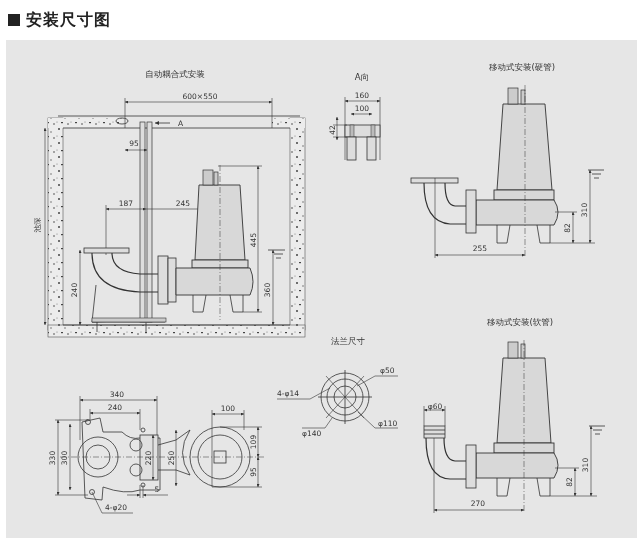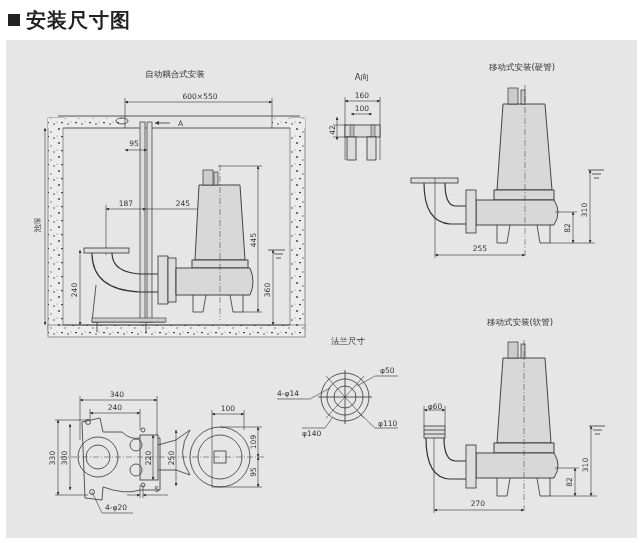--- a/index.html
+++ b/index.html
@@ -1,19 +1,19 @@
 <!DOCTYPE html>
 <html><head>
 <meta charset="utf-8">
 <style>
   html, body { margin:0; padding:0; background:#ffffff; }
   body { width:643px; height:543px; position:relative; overflow:hidden; font-family:"DejaVu Sans", sans-serif; }
   .header { position:absolute; left:8px; top:8px; height:24px; display:flex; align-items:center; }
   .header .sq { width:12px; height:12px; background:#222; margin-right:6px; }
-  .header .title { font-size:20px; font-weight:bold; color:#222; letter-spacing:1px; }
+  .header .title { font-size:16px; font-weight:bold; color:#222; letter-spacing:1px; }
   .panel { position:absolute; left:6px; top:40px; width:631px; height:498px; background:#e6e6e6; }
   svg { position:absolute; left:0; top:0; }
   .lbl { font-size:7.5px; fill:#333; font-family:"DejaVu Sans", sans-serif; }
   .ttl { font-size:8.5px; fill:#333; font-family:"DejaVu Sans", sans-serif; }
   .ln { stroke:#333; stroke-width:0.8; fill:none; }
   .thk { stroke:#333; stroke-width:1.2; fill:none; }
   .dim { stroke:#333; stroke-width:0.6; fill:none; }
   .cl { stroke:#333; stroke-width:0.5; fill:none; stroke-dasharray:6 2 1 2; }
   .pump { fill:#d8d8d8; stroke:#333; stroke-width:0.9; }
 </style>

